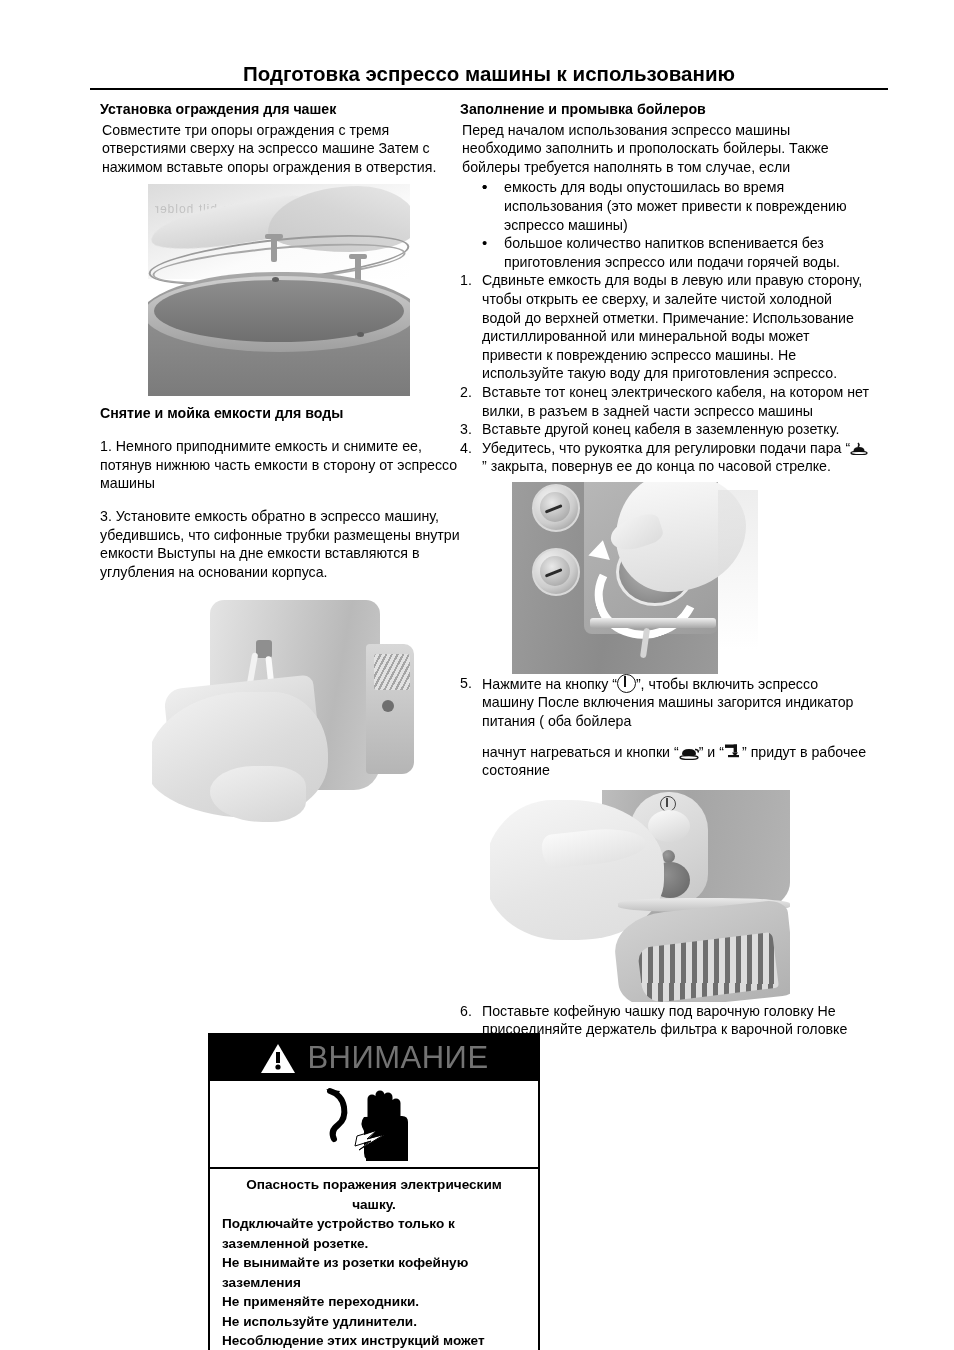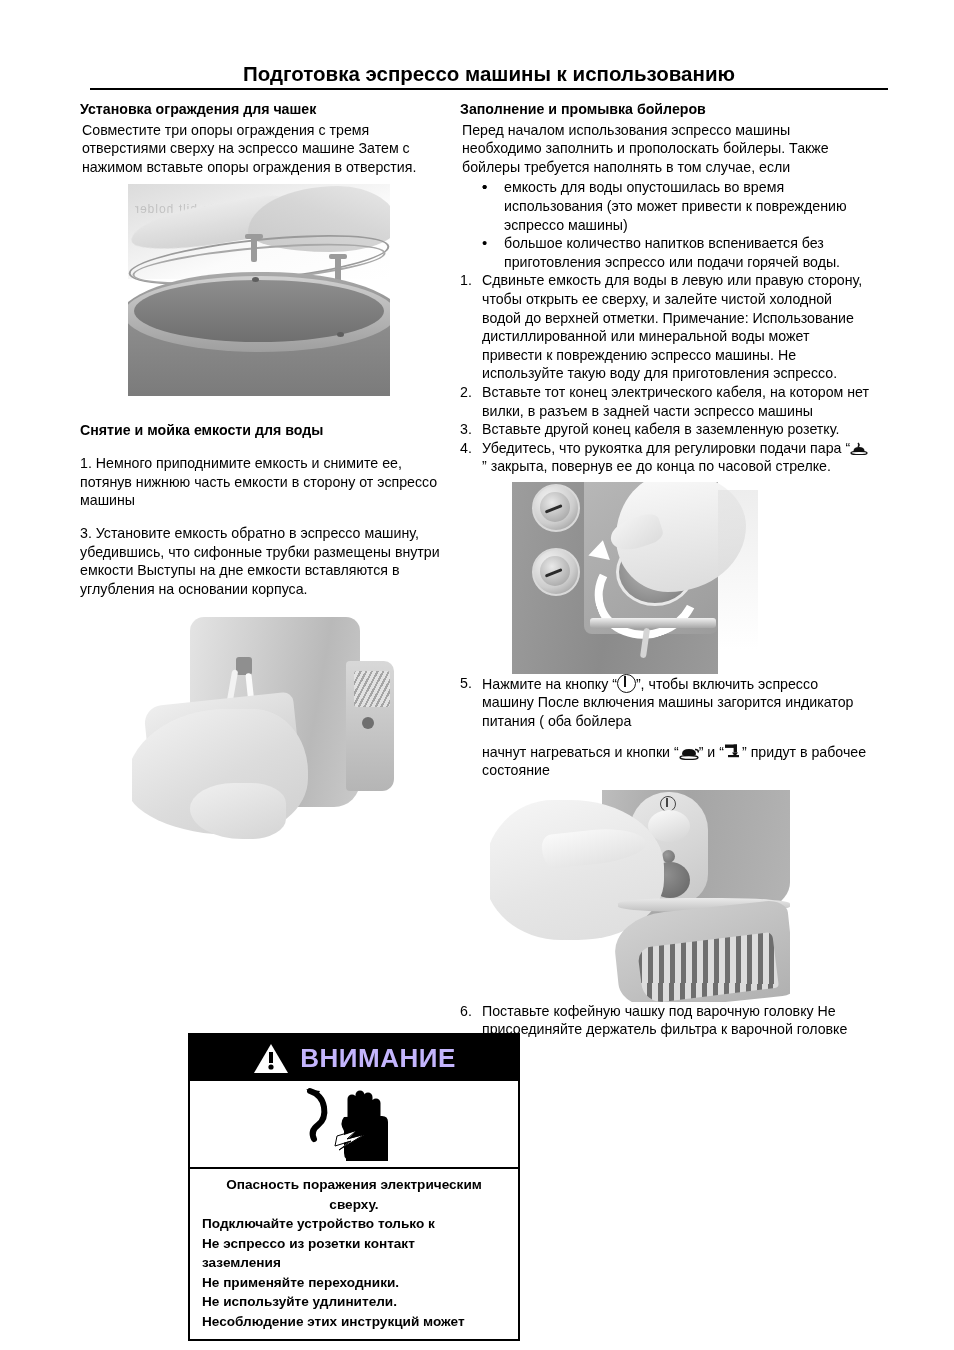--- a/index.html
+++ b/index.html
@@ -42,21 +42,21 @@
     margin-top: 2px;
     border-bottom: 2.2px solid #000;
     width: 798px;
   }
 
   
   .col {
     position: absolute;
     top: 100px;
   }
-  .col-left  { left: 80px;  width: 366px; }
+  .col-left  { left: 100px;  width: 366px; }
   .col-right { left: 460px; width: 412px; }
 
   .sub-head {
     font-size: 14.2px;
     font-weight: bold;
     line-height: 18.6px;
     margin: 0 0 0 0;
   }
   p.body {
     font-size: 14.2px;
@@ -525,23 +525,23 @@
     justify-content: center;
     gap: 10px;
   }
   .warn-triangle {
     width: 38px;
     height: 34px;
     position: relative;
   }
   .warn-triangle svg { display: block; }
   .warning-word {
-    color: #c4b5fd;
-    font-size: 26px;
-    font-weight: bold;
+    color: #737373;
+    font-size: 31px;
+    font-weight: normal;
     letter-spacing: 0.5px;
     line-height: 34px;
   }
   .warning-figure {
     height: 86px;
     position: relative;
     background: #ffffff;
     border-bottom: 2.2px solid #000;
   }
   .warning-figure svg {
@@ -619,21 +619,21 @@
       <div class="guard-post-cap c1"></div>
       <div class="guard-post p2"></div>
       <div class="guard-post-cap c2"></div>
       <div class="guard-body"></div>
       <div class="guard-lip"></div>
       <div class="guard-inner"></div>
       <div class="guard-hole h1"></div>
       <div class="guard-hole h2"></div>
     </div>
 
-    <div class="sub-head" style="margin-top:25px;">Снятие и мойка емкости для воды</div>
+    <div class="sub-head" style="margin-top:8px;">Снятие и мойка емкости для воды</div>
     <p class="step-flat">1. Немного приподнимите емкость и снимите ее, потянув нижнюю часть емкости в сторону от эспрессо машины</p>
     <p class="step-flat">3. Установите емкость обратно в эспрессо машину, убедившись, что сифонные трубки размещены внутри емкости  Выступы на дне емкости вставляются в углубления на основании корпуса.</p>
 
     <div class="photo photo-tank">
       <div class="tank-machine"></div>
       <div class="tank-right-panel"></div>
       <div class="tank-vents"></div>
       <div class="tank-knob"></div>
       <div class="tank-clip"></div>
       <div class="tank-tube"></div>
@@ -666,23 +666,24 @@
           <path d="M16 8 q12 4 14 16 q2 12 -6 18 q-8 6 -4 14" stroke="#000" stroke-width="6" fill="none" stroke-linecap="round"></path>
           <path d="M12 6 l14 2 l-3 6 z" fill="#000"></path>
 
           <polygon points="44,54 62,48 54,56 70,52 46,66 56,58 42,62" fill="#fff"></polygon>
           <polygon points="43,53 63,47 53,56 71,51 45,67 57,58 41,63" fill="none" stroke="#000" stroke-width="1"></polygon>
         </svg>
       </div>
 
       <div class="warning-text">
         <p class="centered">Опасность поражения электрическим</p>
-        <p class="centered">сверху.</p>
+        <p class="centered">чашку.</p>
         <p>Подключайте устройство только к</p>
-        <p>Не эспрессо из розетки контакт</p>
+        <p>заземленной розетке.</p>
+        <p>Не вынимайте из розетки кофейную</p>
         <p>заземления</p>
         <p>Не применяйте переходники.</p>
         <p>Не используйте удлинители.</p>
         <p>Несоблюдение этих инструкций может</p>
 
       </div>
     </div>
   </div>
 
   <div class="col col-right">

